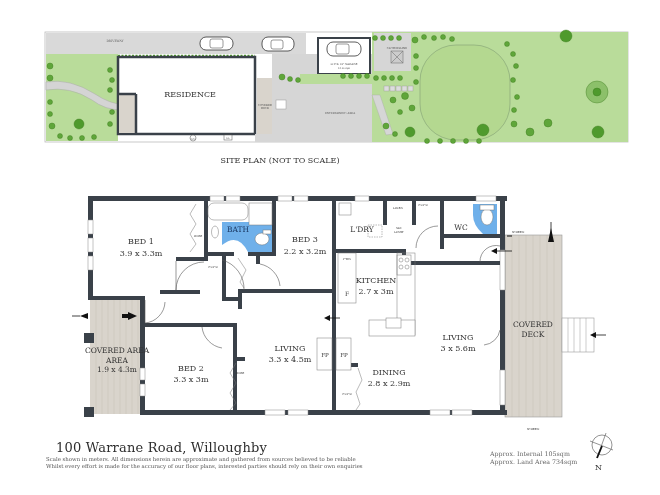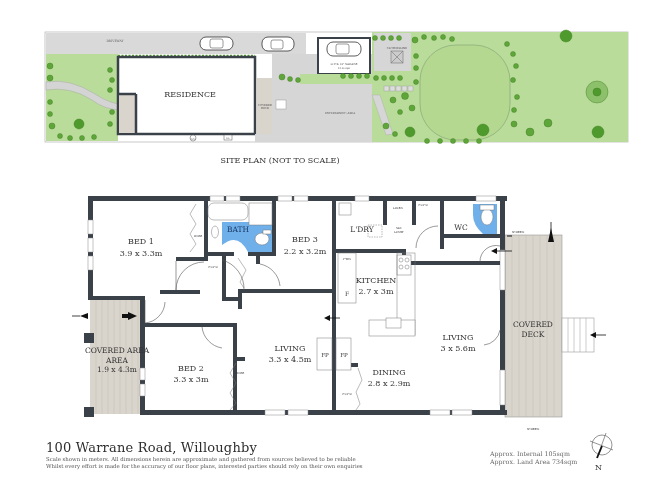--- a/index.html
+++ b/index.html
@@ -1,19 +1,19 @@
 <!DOCTYPE html>
 <html><head>
 <meta charset="utf-8">
 <style>
   html,body{margin:0;padding:0;background:#fff;}
   body{width:660px;height:495px;position:relative;overflow:hidden;font-family:"DejaVu Serif",serif;color:#333;}
   .abs{position:absolute;}
   svg text{font-family:"DejaVu Serif",serif;}
-  .title{left:46px;top:440px;font-size:13px;color:#2e2e2e;letter-spacing:0.2px;}
+  .title{left:56px;top:440px;font-size:13px;color:#2e2e2e;letter-spacing:0.2px;}
   .disc{left:46px;top:456px;font-size:5.4px;line-height:7.2px;color:#555;width:360px;}
   .area{left:490px;top:450px;font-size:6.3px;line-height:8px;color:#666;}
   .siteLabel{left:0;width:560px;top:156px;text-align:center;font-size:8px;color:#333;}
 </style>
 </head>
 <body>
 
 <svg class="abs" style="left:0;top:0" width="660" height="150">
 
   <rect x="45" y="32" width="583" height="110" fill="#fff" stroke="#bbb" stroke-width="0.8"></rect>

